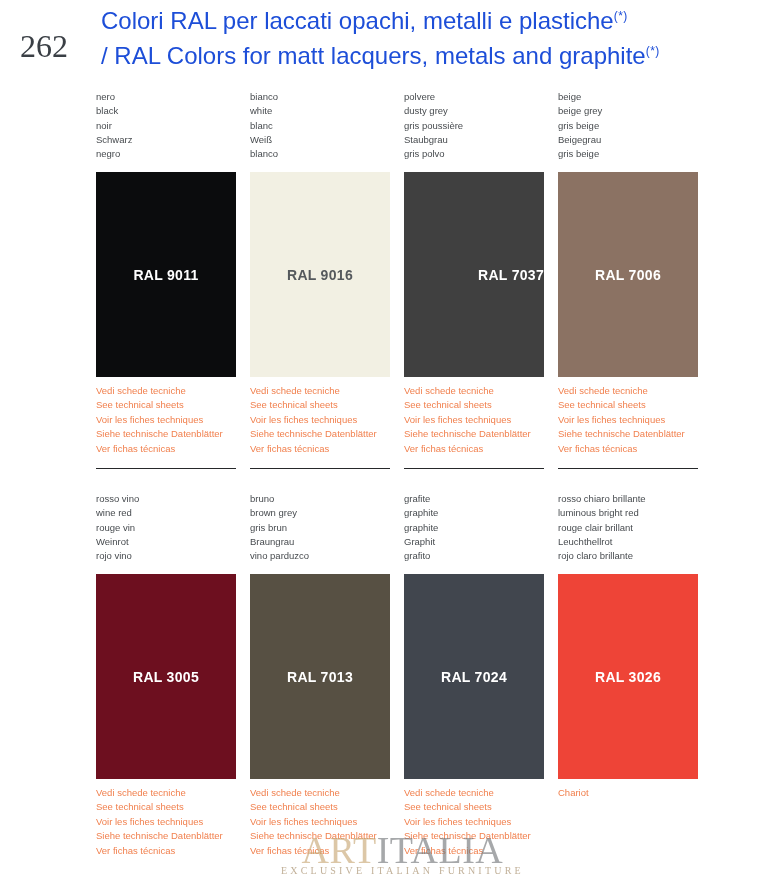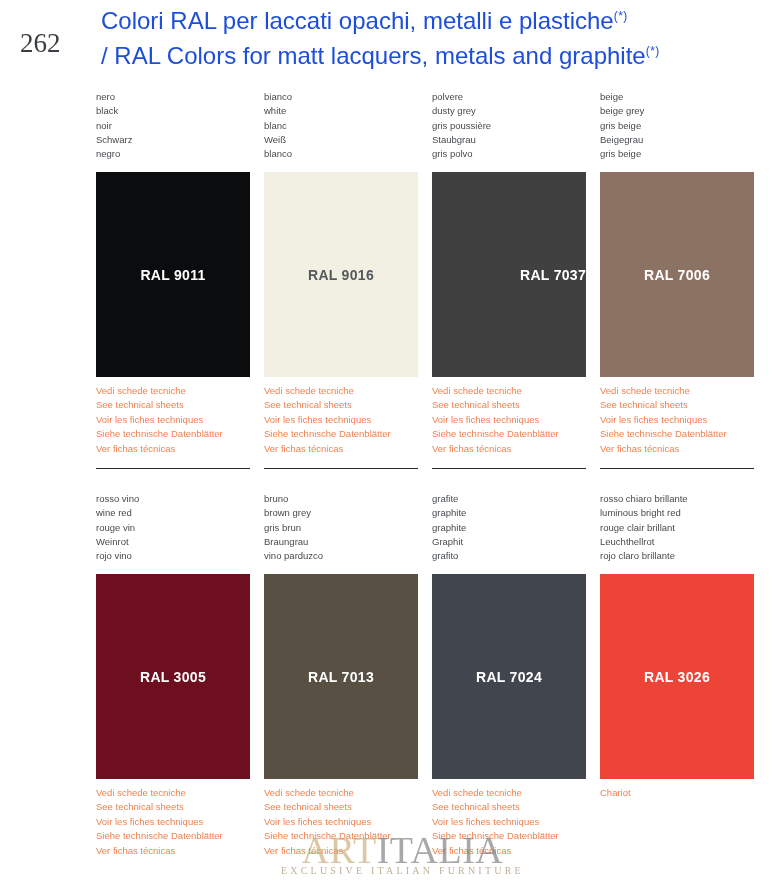--- a/index.html
+++ b/index.html
@@ -11,21 +11,21 @@
     overflow: hidden;
     font-family: "Liberation Sans", sans-serif;
   }
 
   
   .page-number {
     position: absolute;
     left: 20px;
     top: 28px;
     font-family: "Liberation Serif", serif;
-    font-size: 27px;
+    font-size: 32px;
     color: #3a3f45;
   }
   .titles {
     position: absolute;
     left: 101px;
     top: 1px;
     font-family: Liberation Sans, sans-serif;
     font-size: 24px;
     line-height: 30px;
     color: #1d4ed8;
@@ -35,21 +35,21 @@
 
   
   .row {
     position: absolute;
     left: 96px;
     display: flex;
     gap: 14px;
   }
   #row-1 { top: 88px; }
   #row-2 { top: 468px; }
-  .cell { width: 154px; }
+  .cell { width: 140px; }
   #row-2 .cell::before {
     content: "";
     display: block;
     border-top: 1px solid #26282a;
     margin-bottom: 21px;
   }
   .names {
     height: 82px;
     padding-top: 2px;
     font-size: 9.5px;

